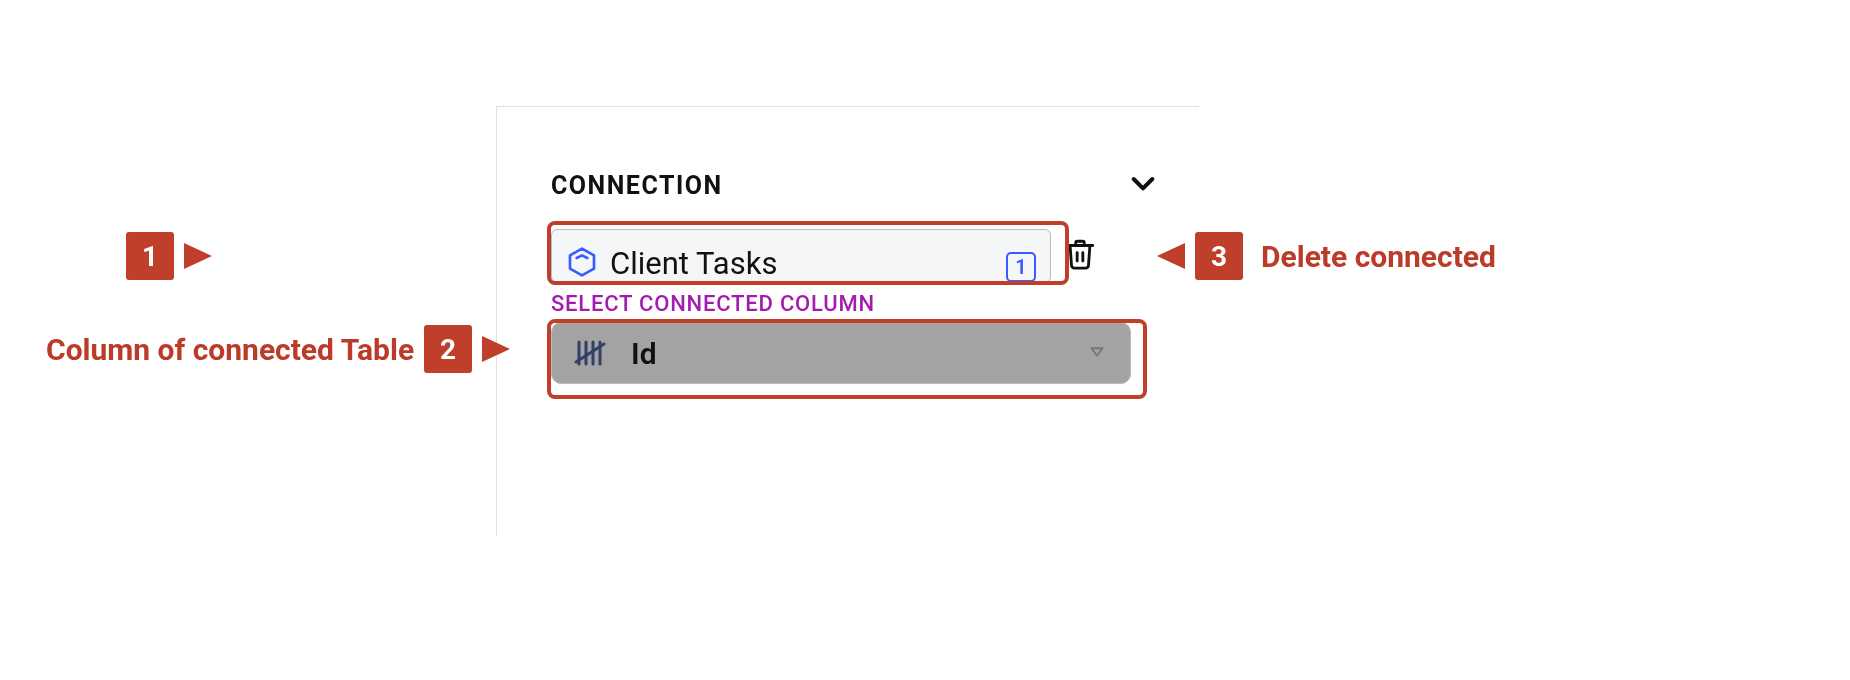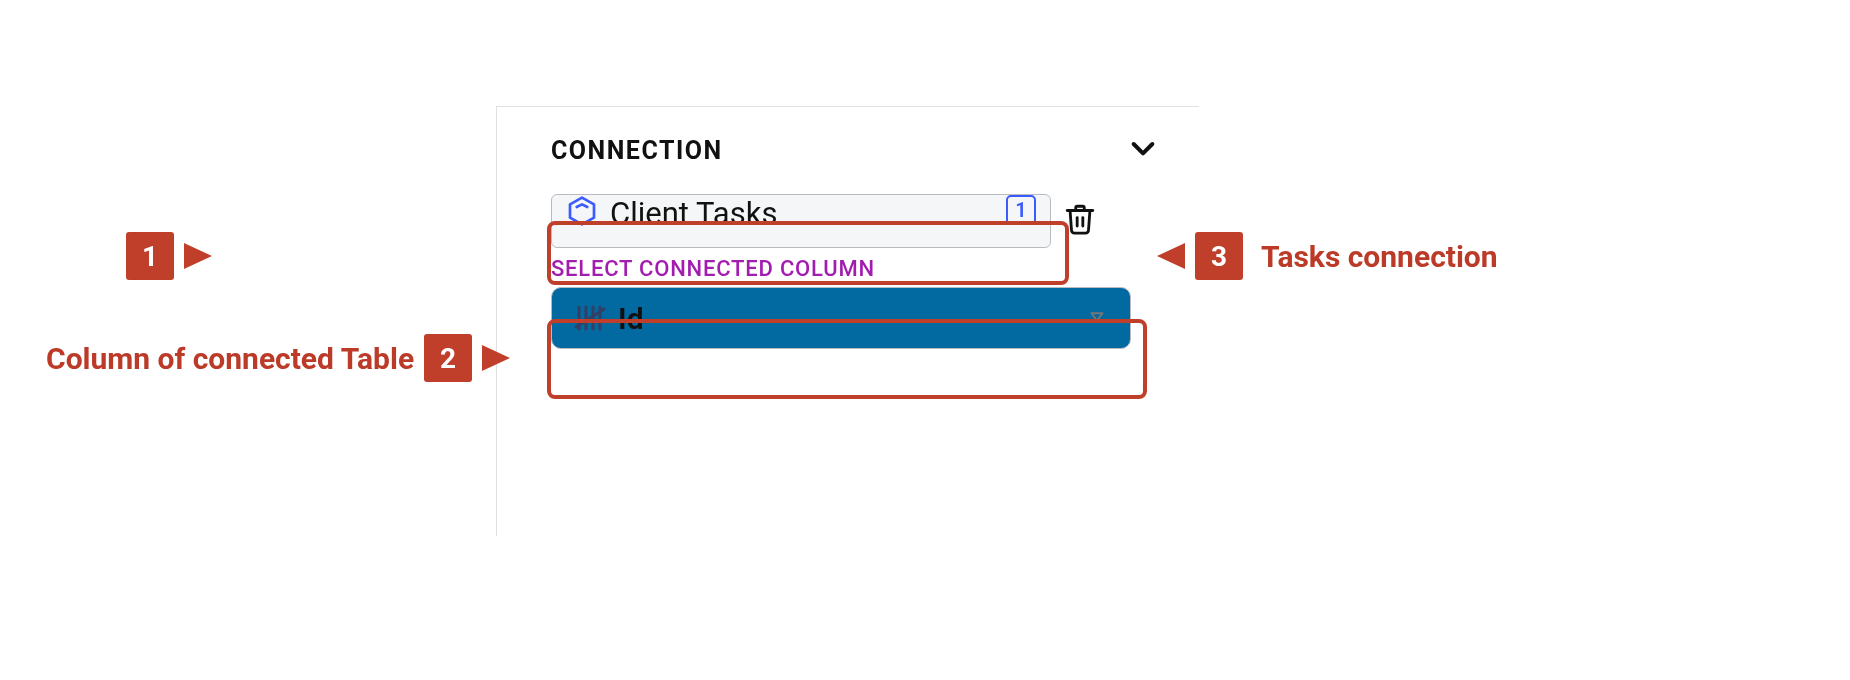--- a/index.html
+++ b/index.html
@@ -17,21 +17,21 @@
   .panel {
     position: absolute;
     left: 496px;
     top: 106px;
     width: 703px;
     height: 430px;
     border: 1px solid #e0e0e0;
     border-bottom: none;
     border-right: none;
     background: #fff;
-    padding: 25px 40px 0 54px;
+    padding: 60px 40px 0 54px;
   }
 
   .section-header {
     display: flex;
     align-items: center;
     justify-content: space-between;
     margin-bottom: 26px;
   }
   .section-title {
     font-size: 25px;
@@ -47,21 +47,21 @@
     gap: 10px;
   }
   .table-chip {
     flex: 0 0 500px;
     width: 500px;
     height: 54px;
     border: 1px solid #b8bcc2;
     border-radius: 6px;
     background: #f5f6f7;
     display: flex;
-    align-items: flex-start;
+    align-items: flex-end;
     padding: 0 14px;
     gap: 12px;
   }
   .table-chip .hex-icon { flex: 0 0 auto; }
   .table-chip .chip-label {
     flex: 1 1 auto;
     font-size: 31px;
     font-weight: 400;
     color: #111;
   }
@@ -95,25 +95,25 @@
     color: #a21caf;
     font-weight: 500;
   }
 
   .select-box {
     margin-top: 6px;
     width: 580px;
     height: 62px;
     border: 1px solid #b8bcc2;
     border-radius: 10px;
-    background: #0369a1;
+    background: #a3a3a3;
     display: flex;
     align-items: center;
     padding: 0 22px;
-    gap: 8px;
+    gap: 21px;
   }
   .select-box .tally {
     font-family: "Arial", sans-serif;
     font-size: 30px;
     letter-spacing: -3px;
     color: #334066;
     font-weight: 400;
     display: flex;
     align-items: center;
   }
@@ -158,21 +158,21 @@
 
   .hl-box {
     position: absolute;
     border: 4px solid #bf3f2b;
     border-radius: 8px;
     pointer-events: none;
   }
 
   
   .c1 { left: 126px; top: 232px; }
-  .c2 { left: 46px;  top: 334px; text-align: right; }
+  .c2 { left: 46px;  top: 325px; text-align: right; }
   .c3 { left: 1157px; top: 232px; flex-direction: row-reverse; }
   .c3 .label-text { margin-left: 8px; }
 
   .hl1 { left: 547px;  top: 221px; width: 522px; height: 64px; }
   .hl2 { left: 547px;  top: 319px; width: 600px; height: 80px; }
 
 </style>
 </head>
 <body>
 
@@ -241,16 +241,16 @@
   <span class="arrow-r"></span>
 </div>
 
 <div class="callout c2">
   <span class="label-text">Column of connected Table</span>
   <span class="num">2</span>
   <span class="arrow-r"></span>
 </div>
 
 <div class="callout c3">
-  <span class="label-text">Tasks connection</span>
+  <span class="label-text">Delete connected</span>
   <span class="num">3</span>
   <span class="arrow-l"></span>
 </div>
 
 </body></html>

